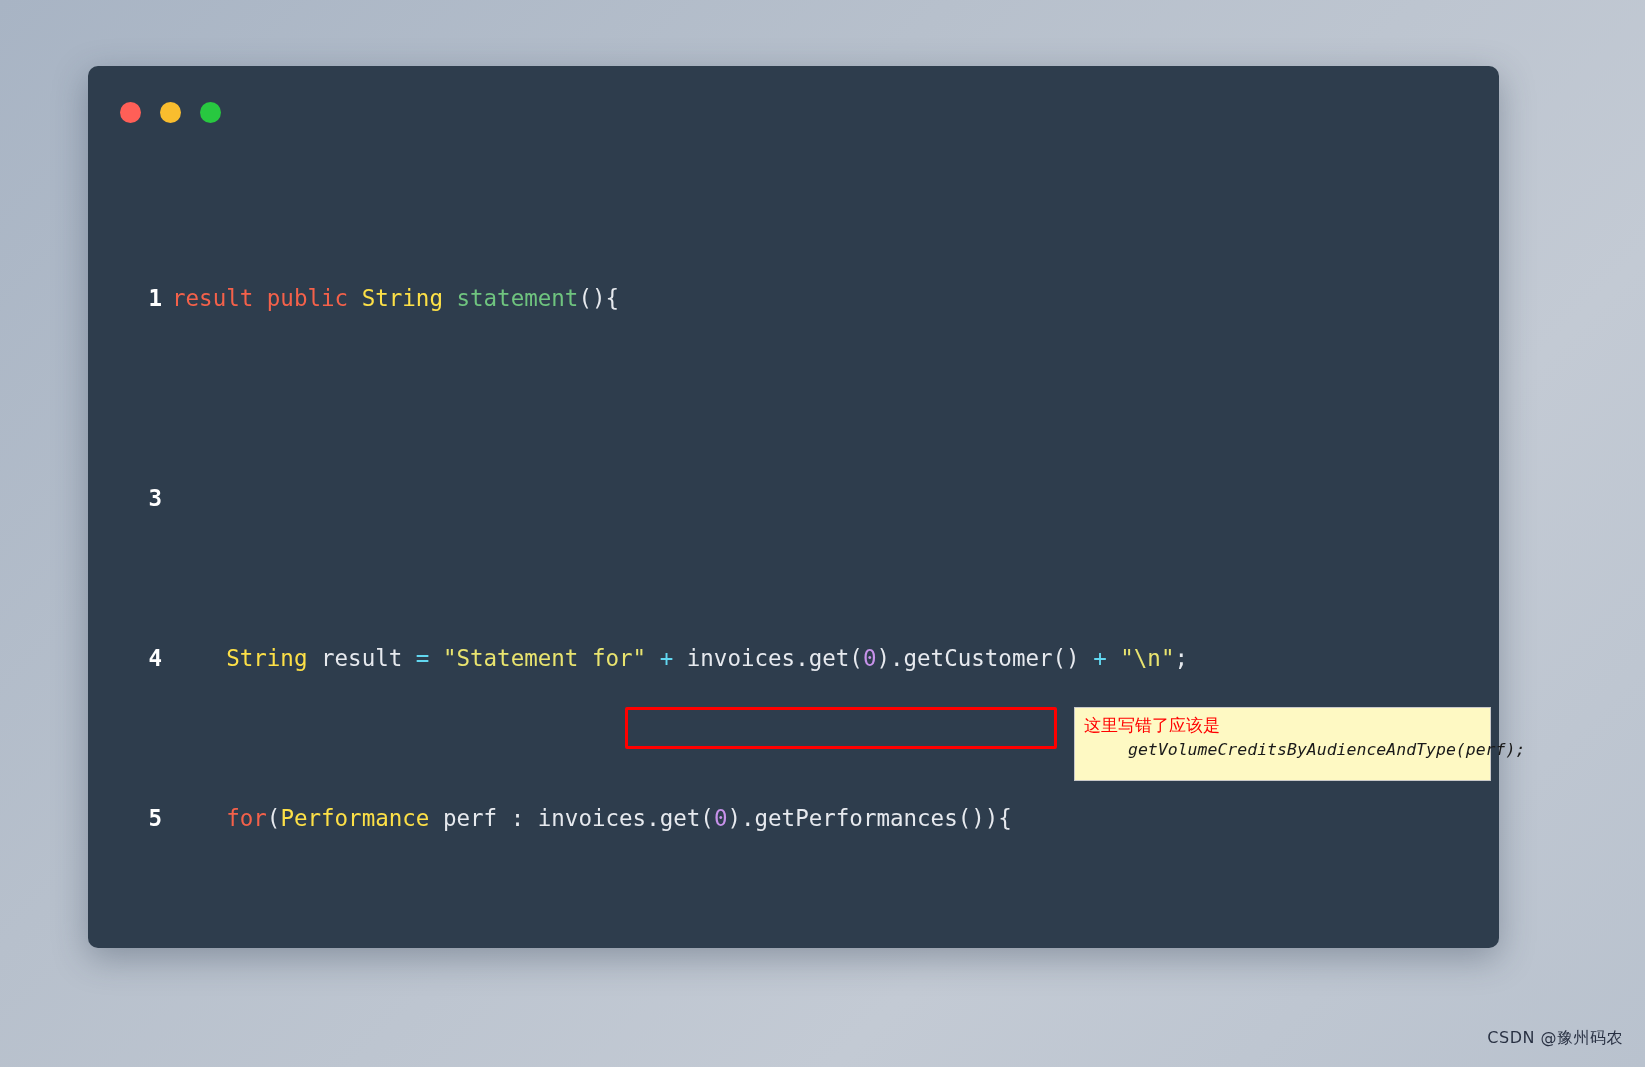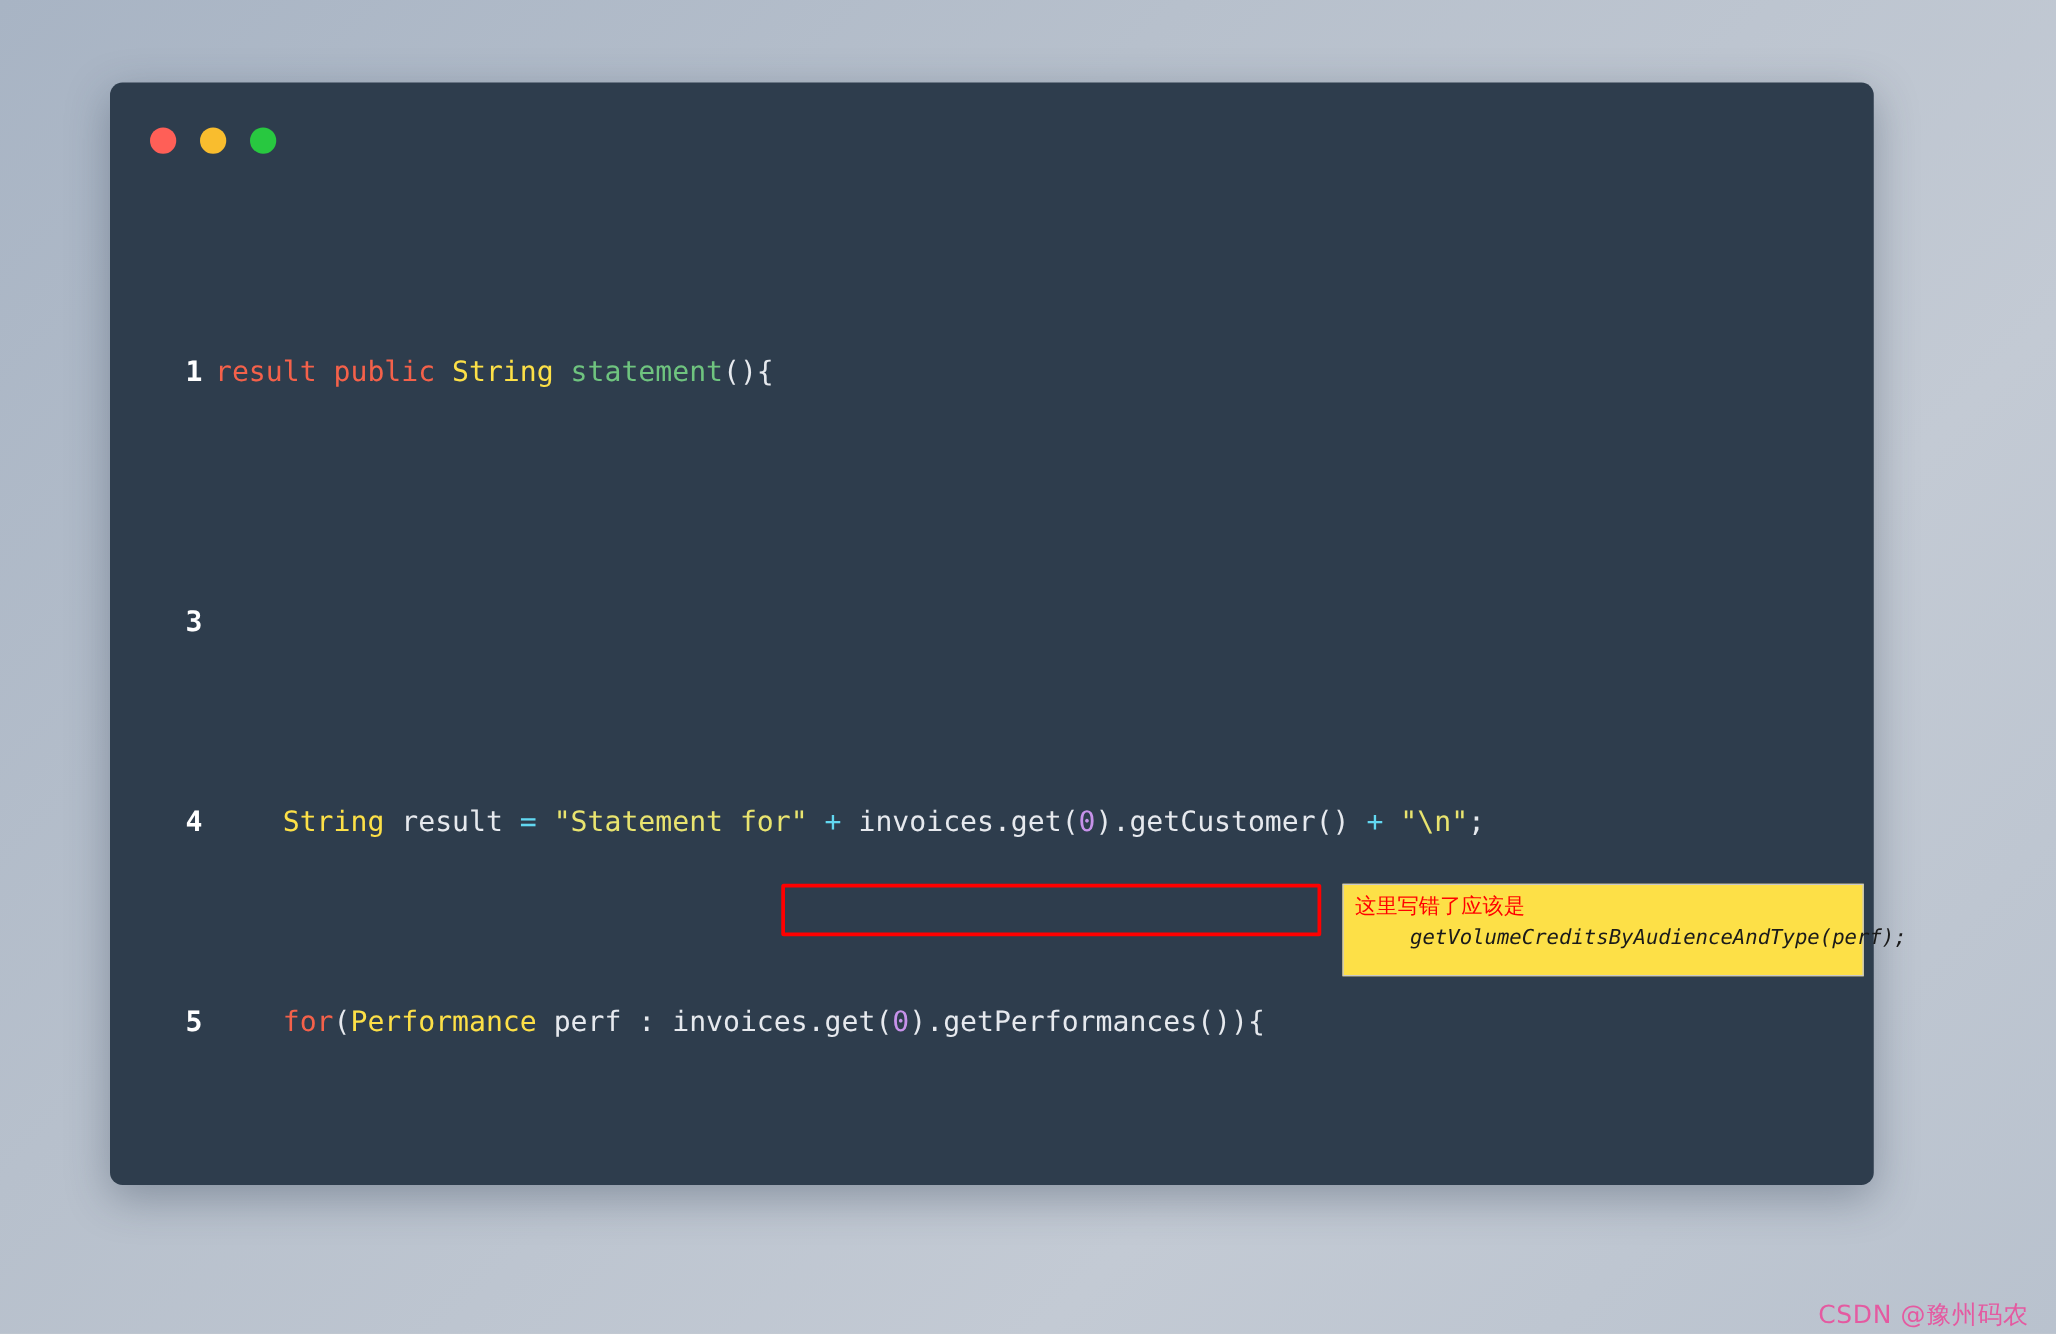--- a/index.html
+++ b/index.html
@@ -99,21 +99,21 @@
     pointer-events: none;
   }
 
   
   #annotation-box {
     position: absolute;
     left: 986px;
     top: 641px;
     width: 417px;
     height: 74px;
-    background: #fde047;
+    background: #fef9c3;
     border: 1px solid #c9c9c9;
     padding: 5px 9px 0 9px;
   }
   #annotation-title {
     color: #ff0000;
     font-family: "DejaVu Sans", sans-serif;
     font-size: 17px;
     line-height: 24px;
     white-space: nowrap;
   }
@@ -124,24 +124,24 @@
     font-size: 16.5px;
     line-height: 26px;
     white-space: nowrap;
     margin-left: 44px;
   }
 
   
   #watermark {
     position: absolute;
     right: 22px;
-    bottom: 2px;
-    color: #ec4899;
+    bottom: 18px;
+    color: #0f172a;
     font-family: "DejaVu Sans", sans-serif;
-    font-size: 20px;
+    font-size: 16px;
     opacity: 0.85;
     letter-spacing: 0.5px;
   }
 </style>
 </head>
 <body>
 
 <div id="code-window">
 
   <div id="traffic-lights">

